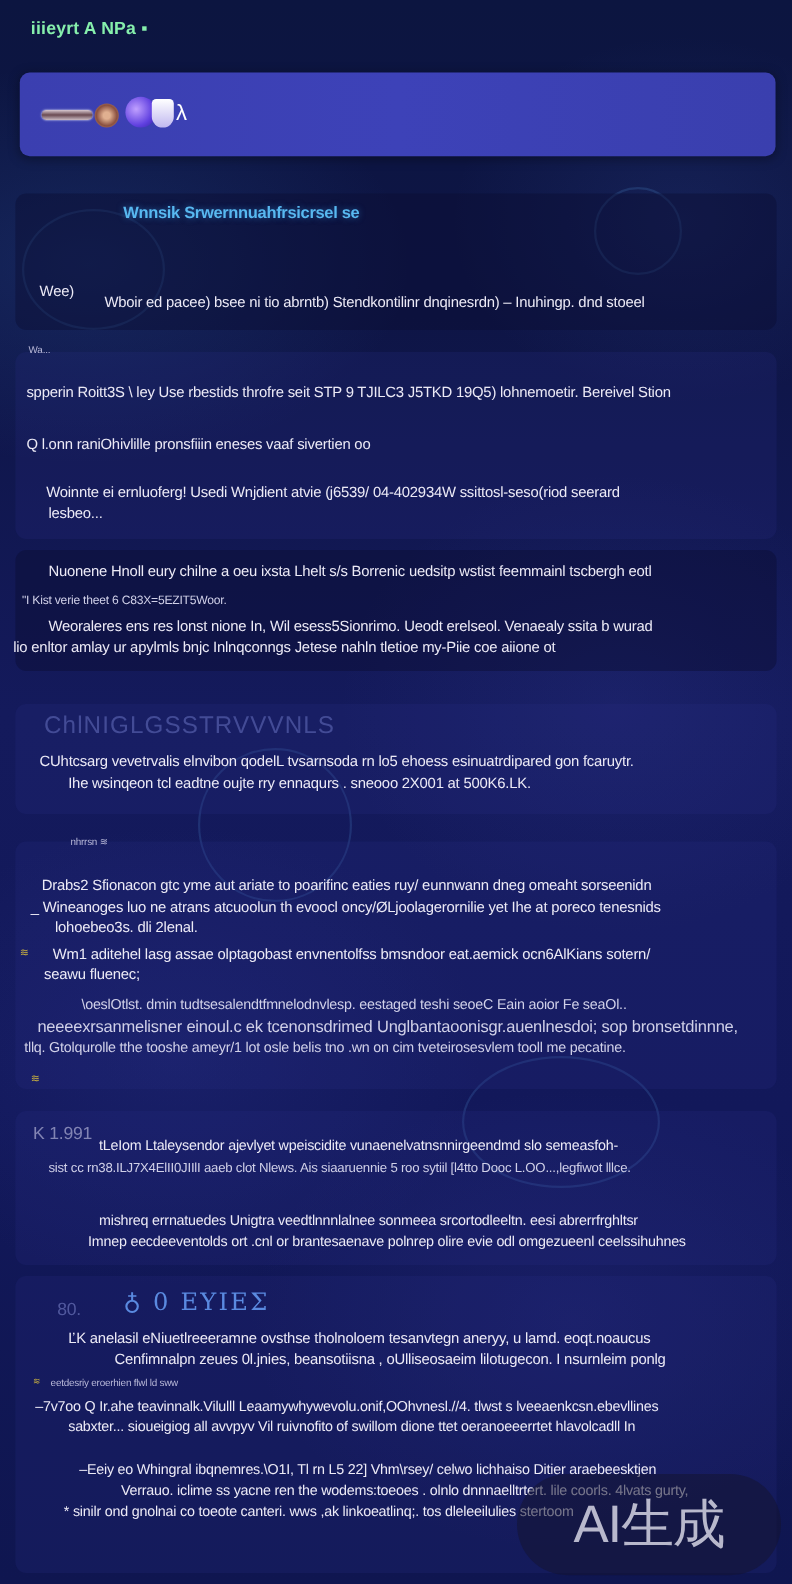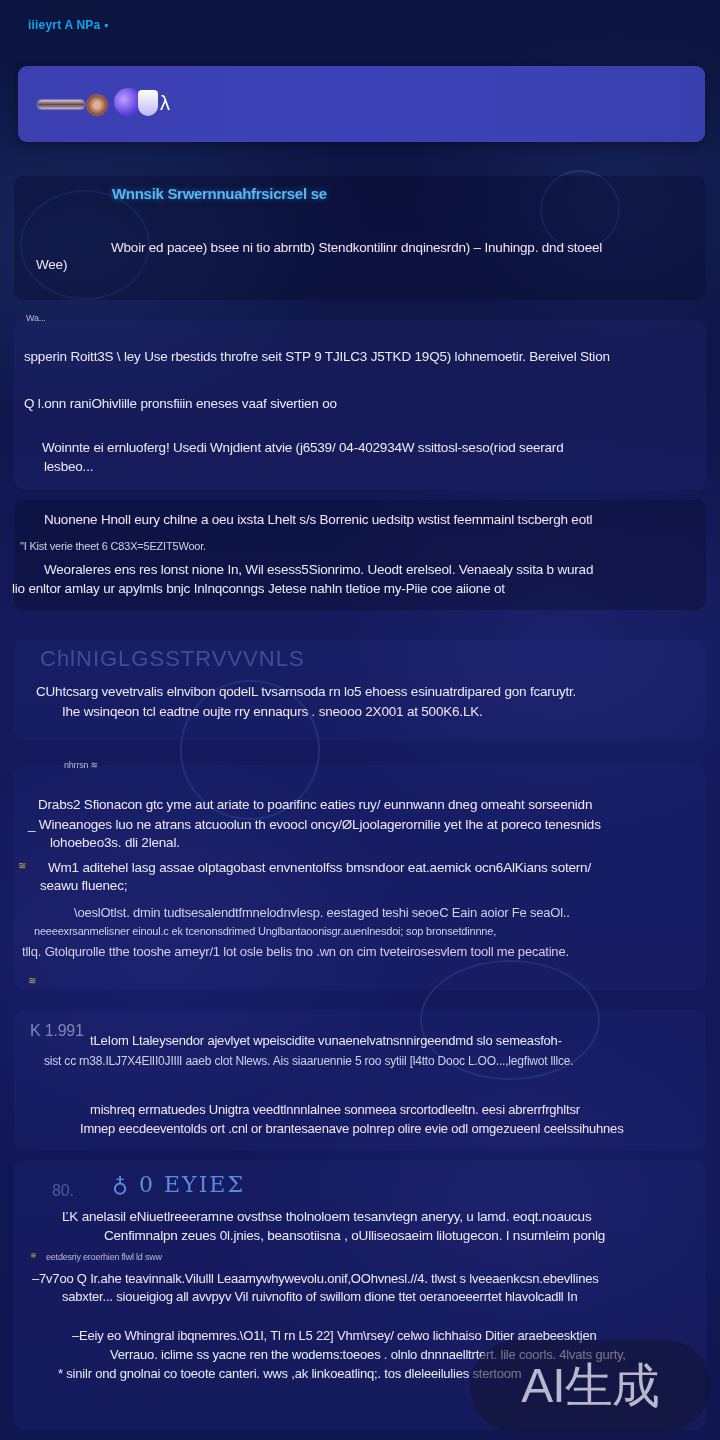--- a/index.html
+++ b/index.html
@@ -26,21 +26,21 @@
   }
   .panel {
     position: absolute; left: 14px; right: 14px;
     background: rgba(40,45,130,0.22);
     border-radius: 10px;
   }
   .panel.dark { background: rgba(10,14,50,0.45); }
 
   .top-label {
     position: absolute; left: 28px; top: 18px;
-    font-size: 12px; font-weight: bold; color: #0ea5e9; letter-spacing: 0.2px;
+    font-size: 16px; font-weight: bold; color: #86efac; letter-spacing: 0.2px;
   }
   .header {
     position: absolute; left: 18px; top: 66px; width: 687px; height: 76px;
     background: linear-gradient(90deg, #3b3fb0 0%, #3d42b8 50%, #3a3fae 100%);
     border-radius: 9px;
     box-shadow: 0 2px 10px rgba(0,0,0,0.35);
     display: flex; align-items: center;
   }
   .logo {
     position: relative; width: 140px; height: 40px; margin-left: 16px; flex: none;
@@ -97,21 +97,21 @@
     <div class="rod"></div>
     <div class="gear"></div>
     <div class="orb"></div>
     <div class="shield"></div>
     <div class="lam">λ</div>
   </div>
 </div>
 
 <div class="subhead" style="left:112px;top:185px;">Wnnsik Srwernnuahfrsicrsel se</div>
 <div class="txt" style="left:36px;top:257px;">Wee)</div>
-<div class="txt" style="left:95px;top:240px;margin-left:16px;">Wboir ed pacee) bsee ni tio abrntb)   Stendkontilinr dnqinesrdn) – Inuhingp. dnd stoeel</div>
+<div class="txt" style="left:95px;top:267px;">Wboir ed pacee) bsee ni tio abrntb)   Stendkontilinr dnqinesrdn) – Inuhingp. dnd stoeel</div>
 
 <div class="txt tiny" style="left:26px;top:313px;">Wa...</div>
 <div class="txt" style="left:24px;top:349px;">spperin Roitt3S \  ley Use rbestids throfre seit STP 9 TJILC3 J5TKD 19Q5) lohnemoetir. Bereivel Stion</div>
 <div class="txt" style="left:24px;top:396px;">Q l.onn raniOhivlille pronsfiiin eneses vaaf sivertien oo</div>
 <div class="txt" style="left:42px;top:440px;">Woinnte ei ernluoferg! Usedi Wnjdient atvie (j6539/ 04-402934W ssittosl-seso(riod seerard</div>
 <div class="txt" style="left:44px;top:459px;">lesbeo...</div>
 
 <div class="txt" style="left:44px;top:512px;">Nuonene Hnoll eury chilne a oeu ixsta Lhelt s/s Borrenic uedsitp wstist feemmainl tscbergh eotl</div>
 <div class="txt small" style="left:20px;top:540px;">"I Kist verie theet 6 C83X=5EZIT5Woor.</div>
 <div class="txt" style="left:44px;top:562px;">Weoraleres ens res lonst nione In, Wil esess5Sionrimo. Ueodt erelseol. Venaealy ssita b wurad</div>
@@ -122,21 +122,21 @@
 <div class="txt" style="left:62px;top:704px;">Ihe wsinqeon tcl eadtne oujte rry ennaqurs . sneooo 2X001 at 500K6.LK.</div>
 <div class="txt tiny" style="left:40px;top:760px;margin-left:24px;">nhrrsn ≋</div>
 
 <div class="txt" style="left:38px;top:797px;">Drabs2 Sfionacon gtc yme aut ariate to poarifinc eaties ruy/ eunnwann dneg omeaht sorseenidn</div>
 <div class="txt" style="left:28px;top:817px;">_ Wineanoges luo ne atrans atcuoolun th evoocl oncy/ØLjoolagerornilie yet Ihe at poreco tenesnids</div>
 <div class="txt" style="left:50px;top:835px;">lohoebeo3s. dli 2lenal.</div>
 <div class="bullet" style="left:18px;top:860px;">≋</div>
 <div class="txt" style="left:48px;top:860px;">Wm1 aditehel lasg assae olptagobast envnentolfss bmsndoor eat.aemick ocn6AlKians sotern/</div>
 <div class="txt" style="left:40px;top:878px;">seawu fluenec;</div>
 <div class="txt small" style="left:74px;top:905px;font-size:13px;">\oeslOtlst. dmin tudtsesalendtfmnelodnvlesp. eestaged teshi seoeC Eain aoior Fe seaOl..</div>
-<div class="txt small" style="left:34px;top:925px;font-size:11px;">neeeexrsanmelisner einoul.c ek tcenonsdrimed Unglbantaoonisgr.auenlnesdoi; sop bronsetdinnne,</div>
+<div class="txt small" style="left:34px;top:925px;font-size:15px;">neeeexrsanmelisner einoul.c ek tcenonsdrimed Unglbantaoonisgr.auenlnesdoi; sop bronsetdinnne,</div>
 <div class="txt small" style="left:22px;top:944px;font-size:13px;">tllq. Gtolqurolle tthe tooshe ameyr/1 lot osle belis tno .wn on cim tveteirosesvlem tooll me pecatine.</div>
 <div class="bullet" style="left:28px;top:975px;">≋</div>
 
 <div class="txt small" style="left:30px;top:1022px;font-size:16px;color:rgba(200,200,230,0.6);">K 1.991</div>
 <div class="txt" style="left:90px;top:1033px;font-size:13px;">tLeIom  Ltaleysendor ajevlyet wpeiscidite vunaenelvatnsnnirgeendmd slo semeasfoh-</div>
 <div class="txt small" style="left:44px;top:1054px;font-size:12px;">sist cc rn38.ILJ7X4ElII0JIIlI aaeb clot Nlews. Ais siaaruennie 5 roo sytiil [l4tto Dooc L.OO...,legfiwot lllce.</div>
 <div class="txt" style="left:90px;top:1102px;font-size:13px;">mishreq errnatuedes Unigtra veedtlnnnlalnee sonmeea srcortodleeltn. eesi abrerrfrghltsr</div>
 <div class="txt" style="left:80px;top:1121px;font-size:13px;">Imnep eecdeeventolds ort .cnl or brantesaenave polnrep olire evie odl omgezueenl ceelssihuhnes</div>
 
 <div class="txt small" style="left:52px;top:1182px;font-size:16px;color:rgba(140,150,220,0.5);">80.</div>

